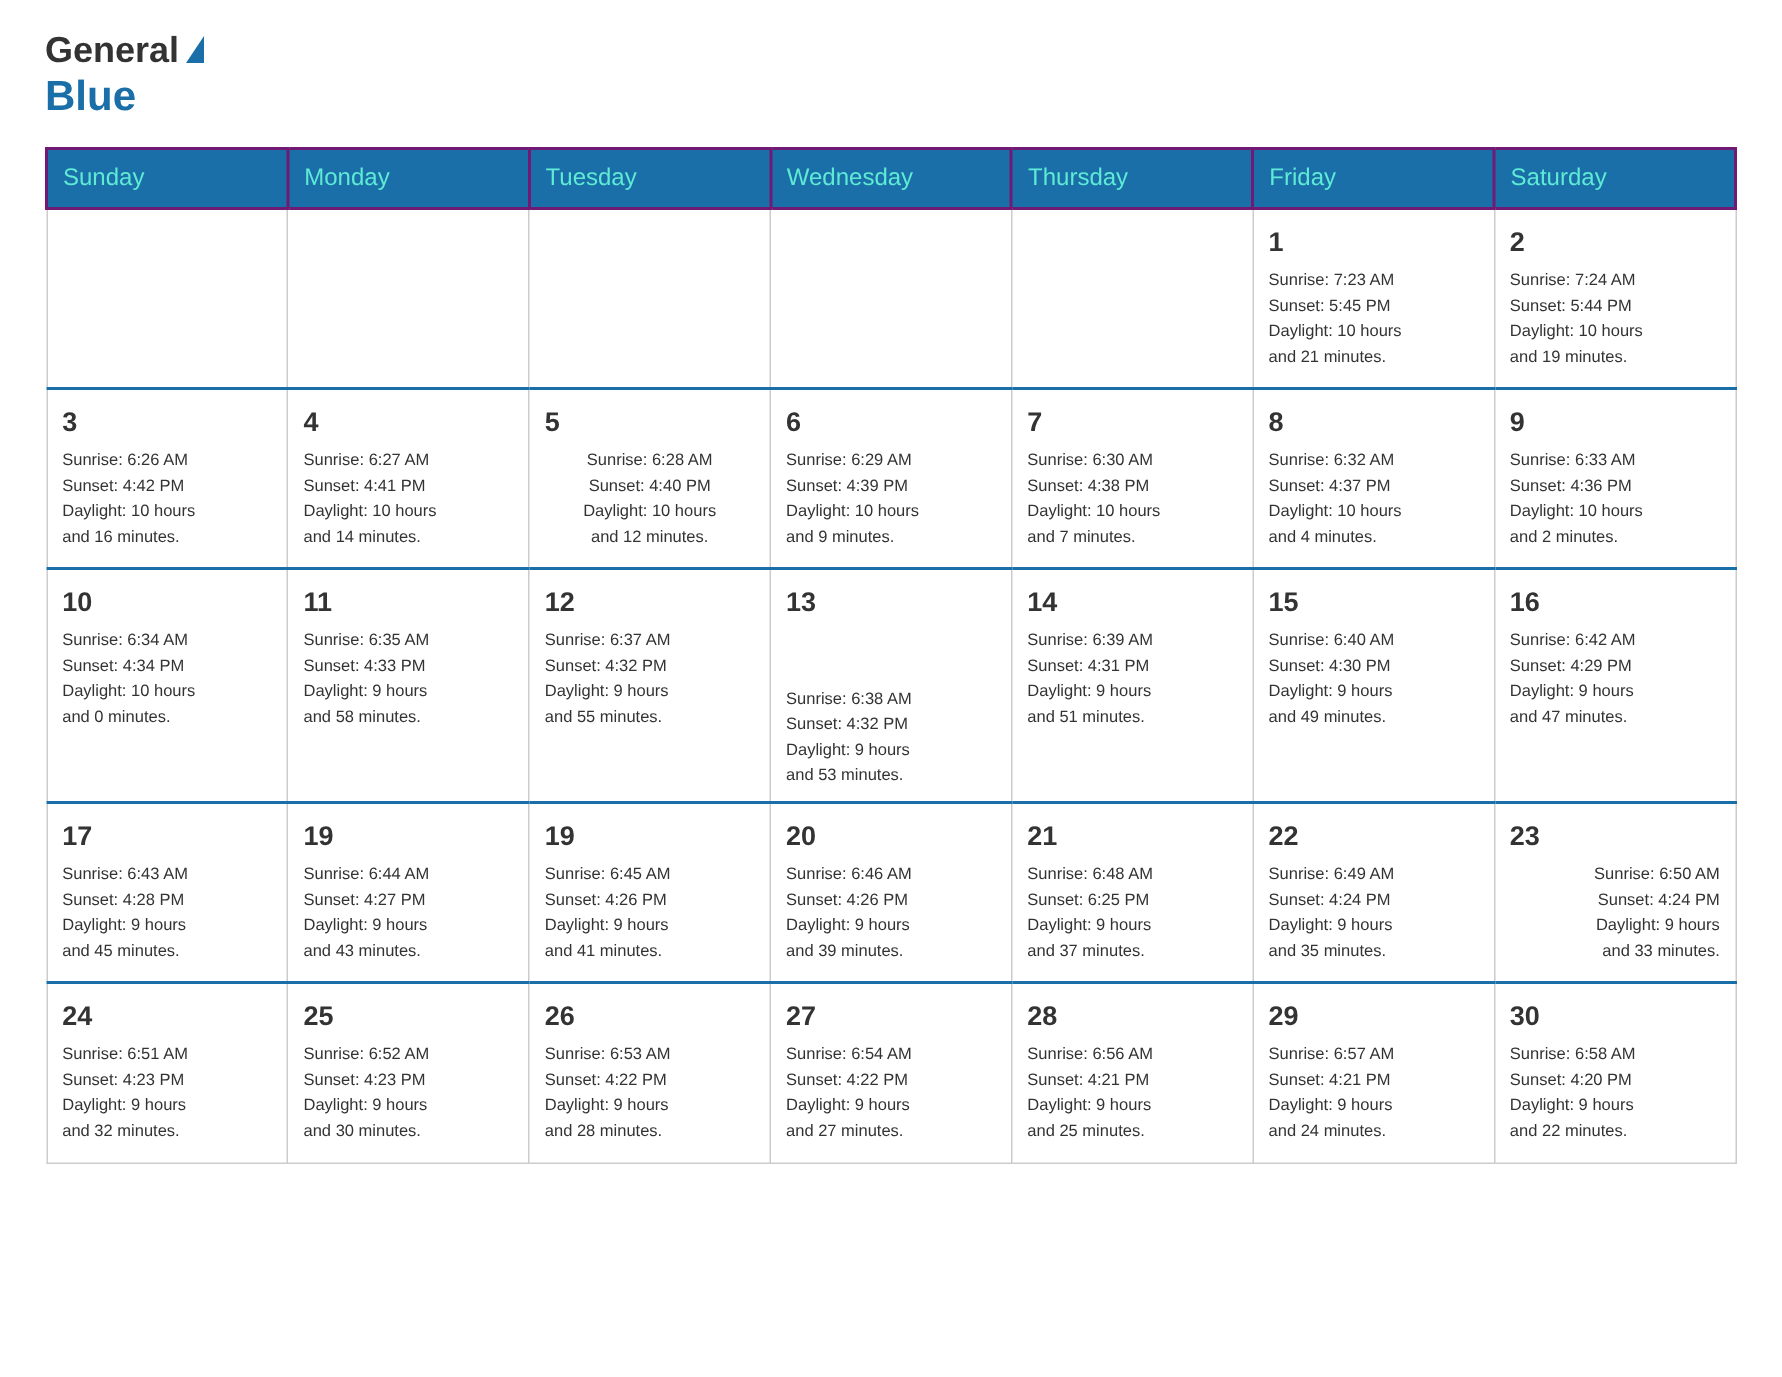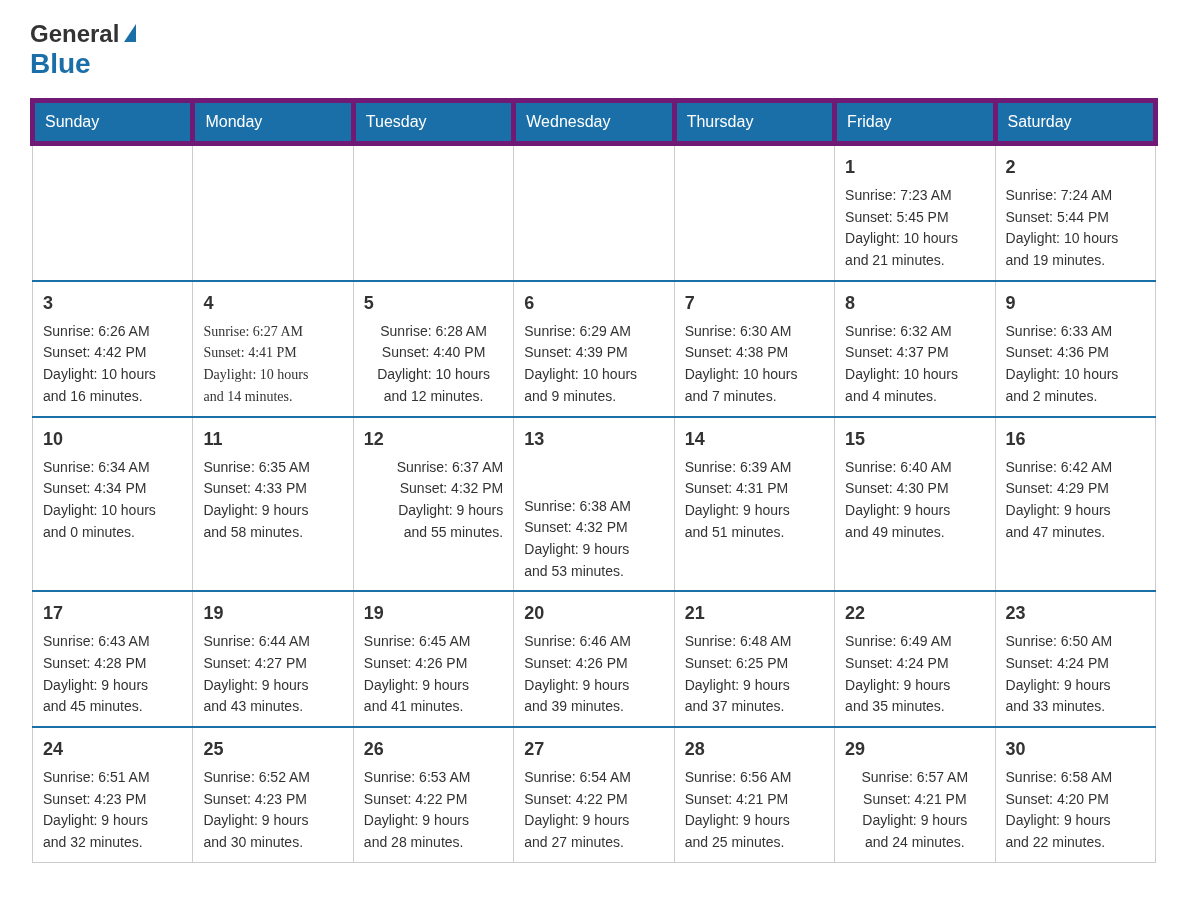--- a/index.html
+++ b/index.html
@@ -36,46 +36,46 @@
       color: #555;
       margin-top: 4px;
     }
     .calendar-table {
       width: 100%;
       border-collapse: collapse;
       table-layout: fixed;
     }
     .calendar-table th {
       background-color: #1a6fa8;
-      color: #ffffff;
+      color: #5eead4;
       text-align: left;
       padding: 10px 10px;
       font-size: 16px;
       font-weight: normal;
-      border: 5px solid #701a75;
+      border: 2px solid #701a75;
     }
     .calendar-table td {
       vertical-align: top;
       padding: 8px 10px;
       border: 1px solid #ccc;
       min-height: 110px;
       height: 120px;
       font-size: 13px;
       line-height: 1.5;
       background: #fff;
     }
     .day-number {
       font-size: 18px;
       font-weight: bold;
       color: #333;
       display: block;
       margin-bottom: 4px;
     }
     .day-info {
-      font-size: 14px;
+      font-size: 11px;
       color: #333;
       line-height: 1.55;
     }
     .empty-cell {
       background: #f9f9f9;
     }
     .row-divider td {
       border-top: 2px solid #1a6fa8;
     }
     .logo-row {
@@ -140,21 +140,21 @@
       <tr class="row-divider">
         <td>
           <span class="day-number">3</span>
           <div class="day-info" style="white-space: pre-line;">Sunrise: 6:26 AM
 Sunset: 4:42 PM
 Daylight: 10 hours
 and 16 minutes.</div>
         </td>
         <td>
           <span class="day-number">4</span>
-          <div class="day-info" style="white-space: pre-line; font-family: Liberation Serif, serif;">Sunrise: 6:27 AM
+          <div class="day-info" style="white-space: pre-line;">Sunrise: 6:27 AM
 Sunset: 4:41 PM
 Daylight: 10 hours
 and 14 minutes.</div>
         </td>
         <td>
           <span class="day-number">5</span>
           <div class="day-info" style="white-space: pre-line; text-align: center;">Sunrise: 6:28 AM
 Sunset: 4:40 PM
 Daylight: 10 hours
 and 12 minutes.</div>
@@ -198,21 +198,21 @@
         </td>
         <td>
           <span class="day-number">11</span>
           <div class="day-info" style="white-space: pre-line;">Sunrise: 6:35 AM
 Sunset: 4:33 PM
 Daylight: 9 hours
 and 58 minutes.</div>
         </td>
         <td>
           <span class="day-number">12</span>
-          <div class="day-info" style="white-space: pre-line; text-align: right;">Sunrise: 6:37 AM
+          <div class="day-info" style="white-space: pre-line;">Sunrise: 6:37 AM
 Sunset: 4:32 PM
 Daylight: 9 hours
 and 55 minutes.</div>
         </td>
         <td>
           <span class="day-number">13</span>
           <div class="day-info" style="white-space: pre-line; margin-top: 43px;">Sunrise: 6:38 AM
 Sunset: 4:32 PM
 Daylight: 9 hours
 and 53 minutes.</div>
@@ -277,21 +277,21 @@
         </td>
         <td>
           <span class="day-number">22</span>
           <div class="day-info" style="white-space: pre-line;">Sunrise: 6:49 AM
 Sunset: 4:24 PM
 Daylight: 9 hours
 and 35 minutes.</div>
         </td>
         <td>
           <span class="day-number">23</span>
-          <div class="day-info" style="white-space: pre-line;">Sunrise: 6:50 AM
+          <div class="day-info" style="white-space: pre-line; text-align: right;">Sunrise: 6:50 AM
 Sunset: 4:24 PM
 Daylight: 9 hours
 and 33 minutes.</div>
         </td>
       </tr>
       <tr class="row-divider">
         <td>
           <span class="day-number">24</span>
           <div class="day-info" style="white-space: pre-line;">Sunrise: 6:51 AM
 Sunset: 4:23 PM
@@ -321,21 +321,21 @@
         </td>
         <td>
           <span class="day-number">28</span>
           <div class="day-info" style="white-space: pre-line;">Sunrise: 6:56 AM
 Sunset: 4:21 PM
 Daylight: 9 hours
 and 25 minutes.</div>
         </td>
         <td>
           <span class="day-number">29</span>
-          <div class="day-info" style="white-space: pre-line; text-align: center;">Sunrise: 6:57 AM
+          <div class="day-info" style="white-space: pre-line;">Sunrise: 6:57 AM
 Sunset: 4:21 PM
 Daylight: 9 hours
 and 24 minutes.</div>
         </td>
         <td>
           <span class="day-number">30</span>
           <div class="day-info" style="white-space: pre-line;">Sunrise: 6:58 AM
 Sunset: 4:20 PM
 Daylight: 9 hours
 and 22 minutes.</div>

